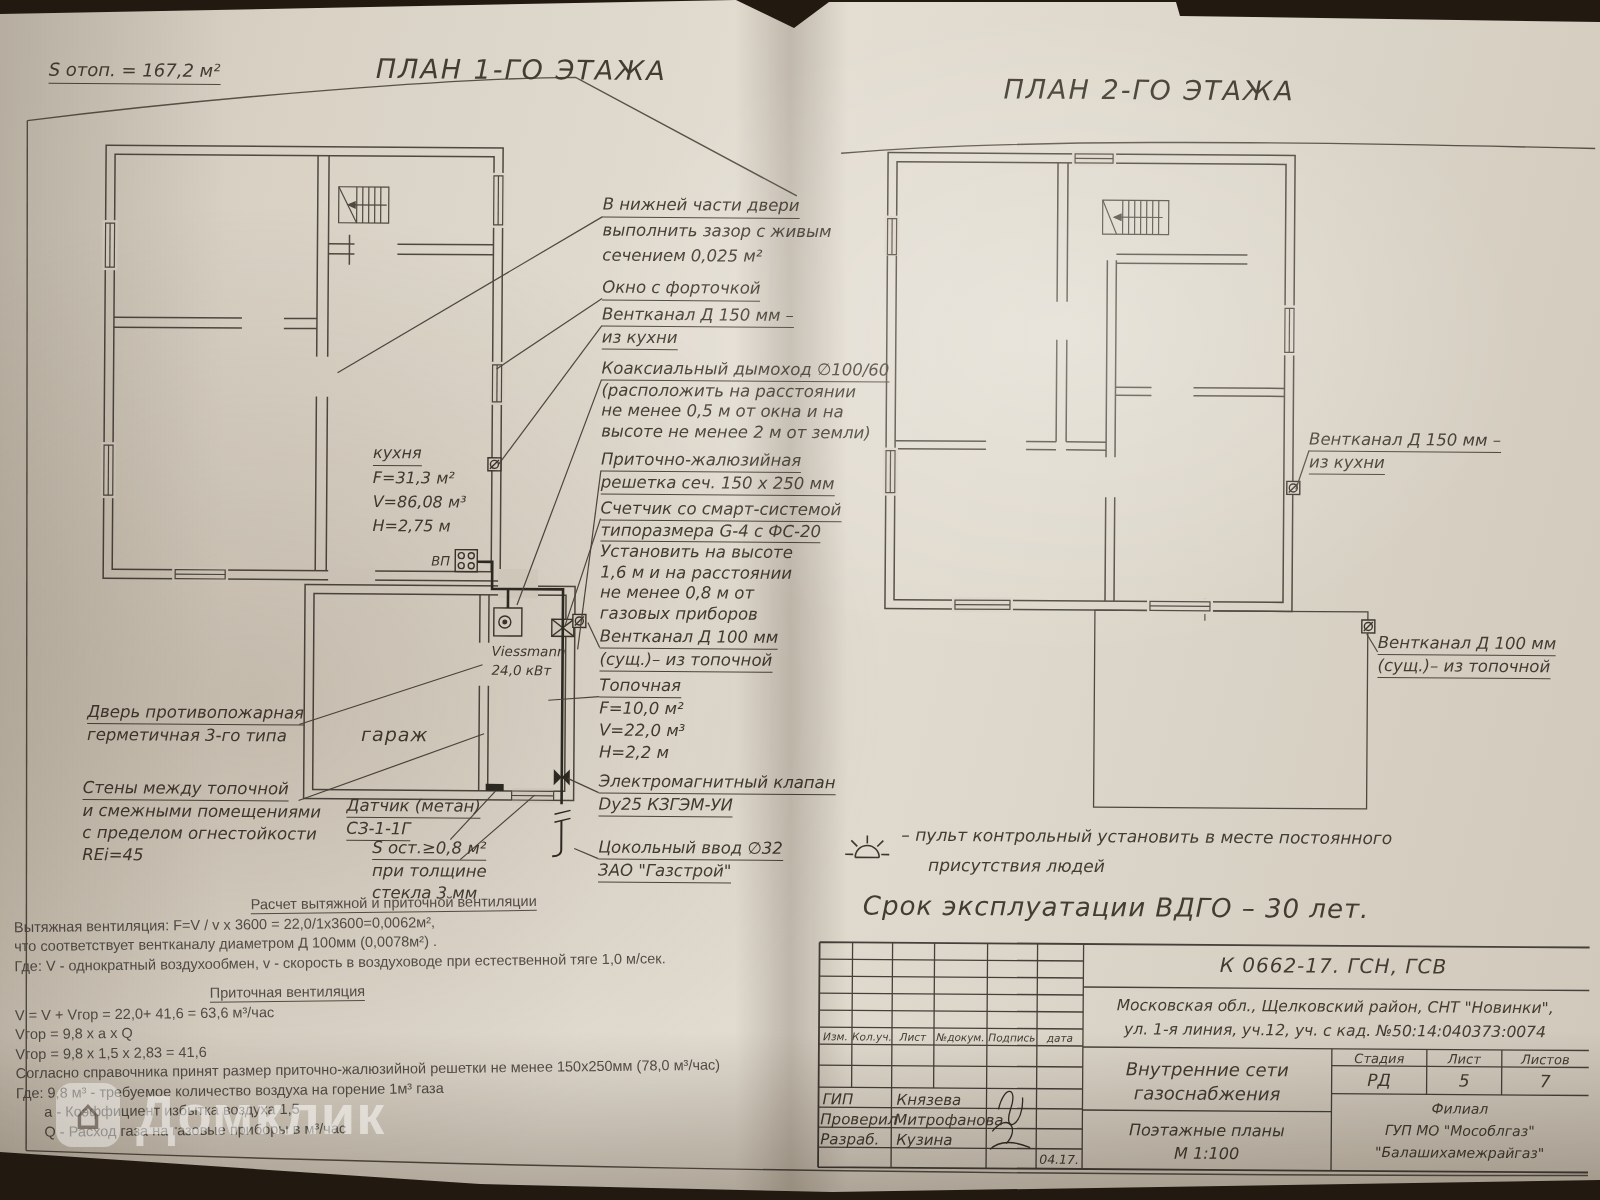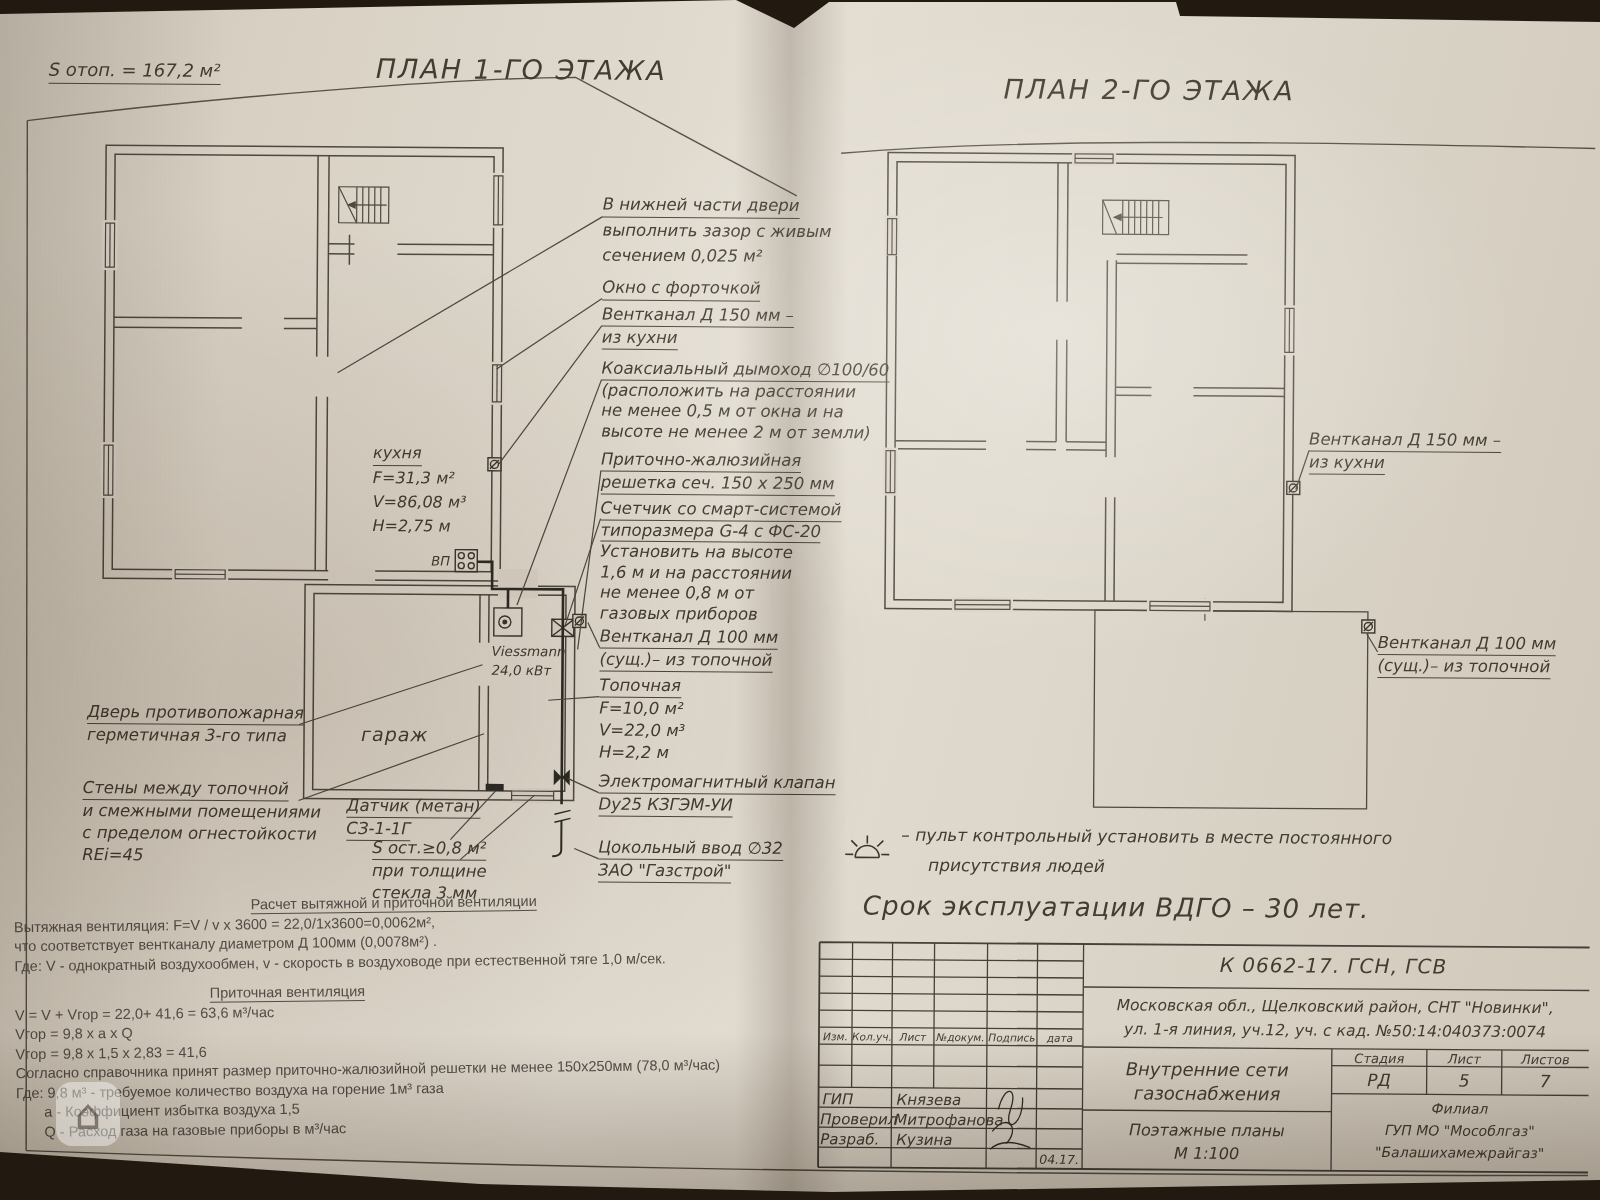--- a/index.html
+++ b/index.html
@@ -398,14 +398,15 @@
       <div class="t hand stamptxt ctr" style="left:1335px;top:1140px;width:257px;font-size:14px;">"Балашихамежрайгаз"</div>
 
     </div>
 
     <div class="ovl mult"></div>
     <div class="ovl scr"></div>
   </div>
 
   <div class="wm">
     <div class="wm-logo">⌂</div>
+    <div class="wm-text">Домклик</div>
   </div>
 </div>
 
 </body></html>

